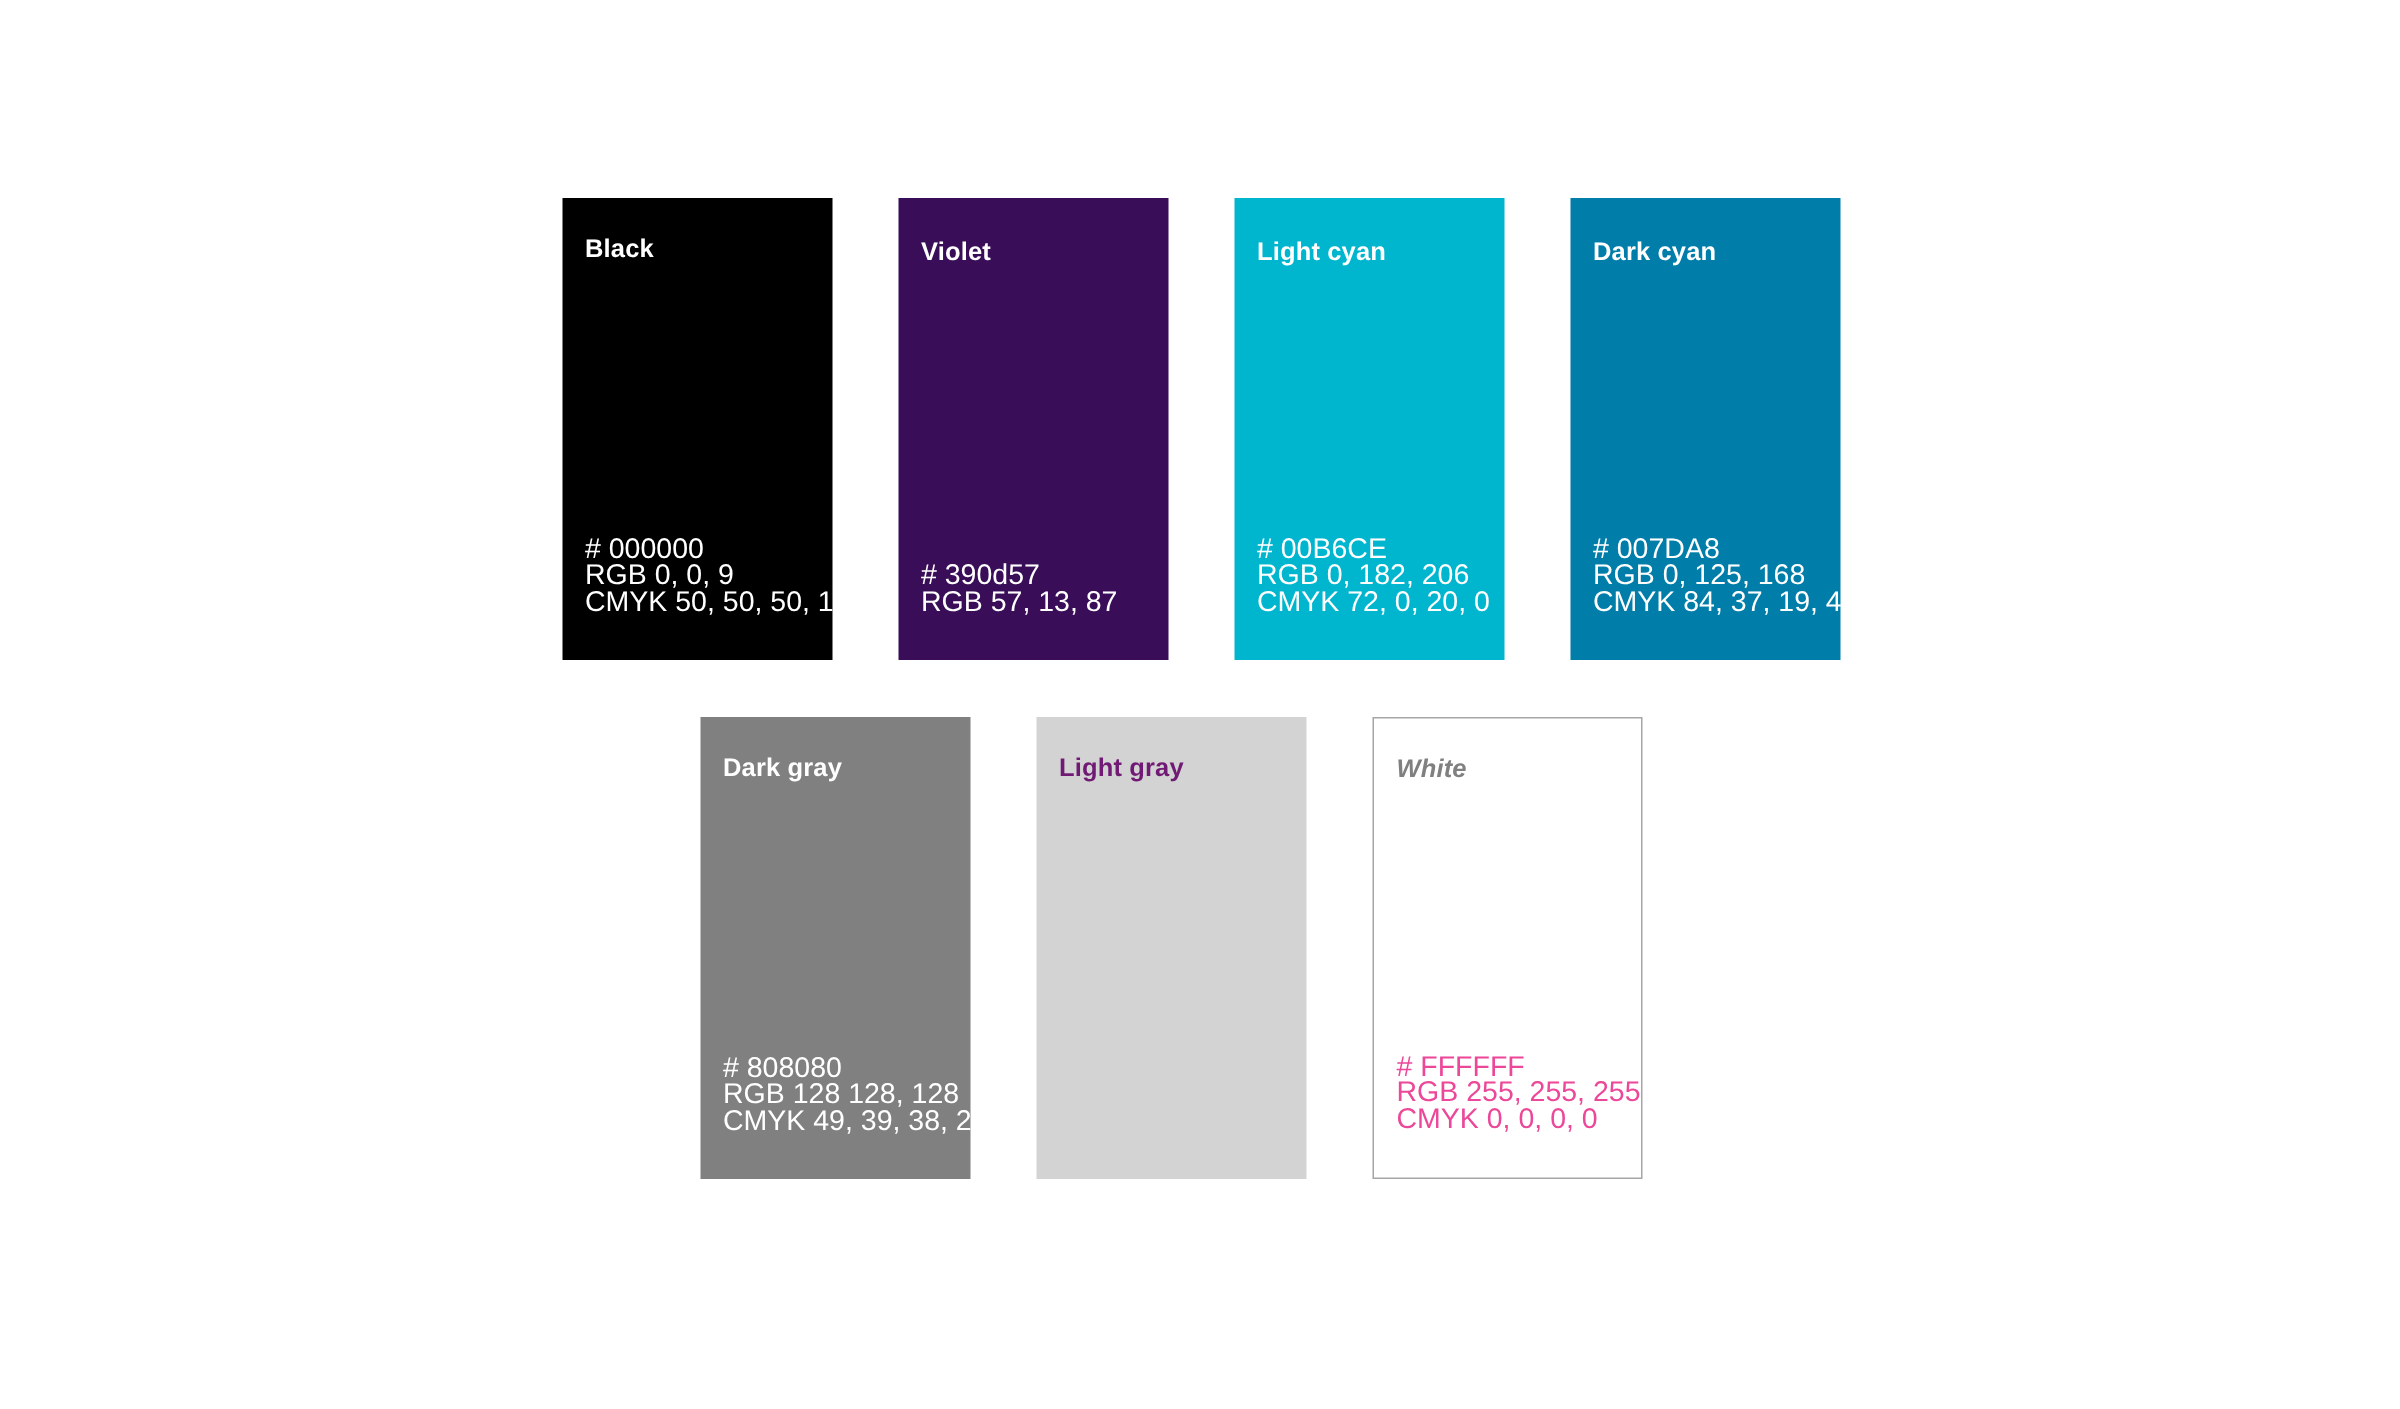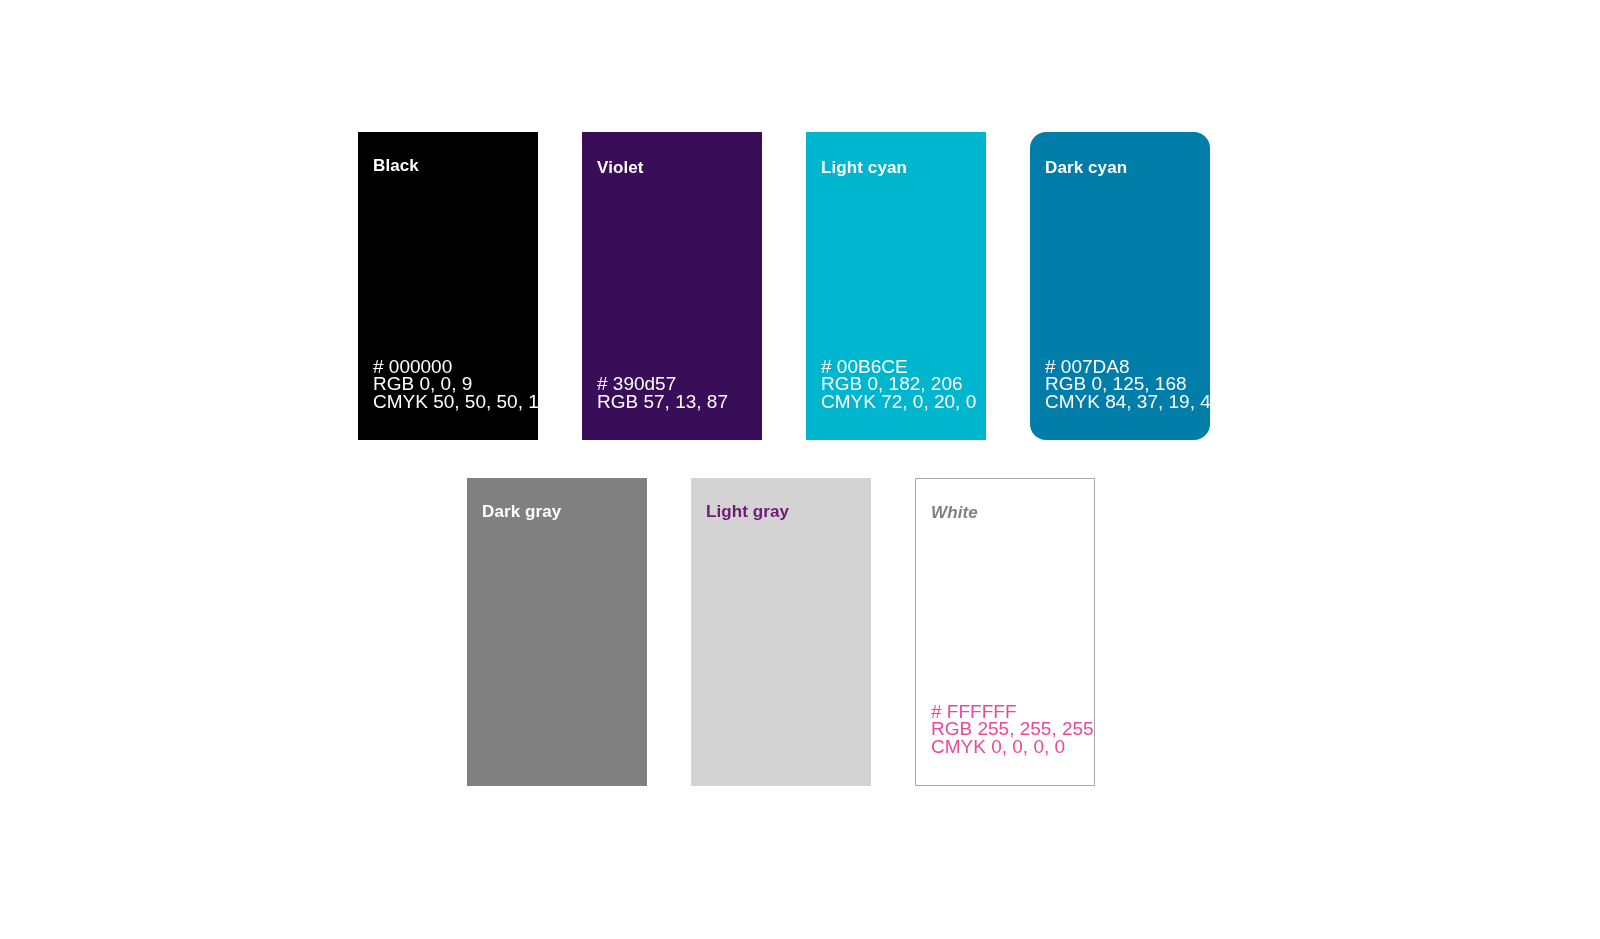--- a/index.html
+++ b/index.html
@@ -21,21 +21,21 @@
     width: 1600px;
     height: 939px;
   }
 
   .swatch-row {
     position: absolute;
     display: flex;
   }
 
   #swatch-row-primary {
-    left: 358px;
+    left: 375px;
     top: 132px;
   }
 
   #swatch-row-neutral {
     left: 467px;
     top: 478px;
   }
 
   .swatch-card {
     position: relative;
@@ -118,35 +118,40 @@
 
     <div class="swatch-card tone-light nudge-title-down" style="background: rgb(0, 182, 206);">
       <div class="swatch-title">Light cyan</div>
       <div class="swatch-values">
         <span class="swatch-value-line"># 00B6CE</span>
         <span class="swatch-value-line">RGB 0, 182, 206</span>
         <span class="swatch-value-line">CMYK 72, 0, 20, 0</span>
       </div>
     </div>
 
-    <div class="swatch-card tone-light nudge-title-down" style="background: rgb(0, 125, 168); border-radius: 16px;">
+    <div class="swatch-card tone-light nudge-title-down" style="background: rgb(0, 125, 168);">
       <div class="swatch-title">Dark cyan</div>
       <div class="swatch-values">
         <span class="swatch-value-line"># 007DA8</span>
         <span class="swatch-value-line">RGB 0, 125, 168</span>
         <span class="swatch-value-line">CMYK 84, 37, 19, 4</span>
       </div>
     </div>
 
   </div>
 
   <div class="swatch-row" id="swatch-row-neutral">
 
     <div class="swatch-card tone-light" style="background: rgb(128, 128, 128);">
       <div class="swatch-title">Dark gray</div>
+      <div class="swatch-values">
+        <span class="swatch-value-line"># 808080</span>
+        <span class="swatch-value-line">RGB 128 128, 128</span>
+        <span class="swatch-value-line">CMYK 49, 39, 38, 20</span>
+      </div>
     </div>
 
     <div class="swatch-card tone-dark" style="background: rgb(211, 211, 211);">
       <div class="swatch-title">Light gray</div>
     </div>
 
     <div class="swatch-card tone-outline has-outline" style="background: rgb(255, 255, 255); border-color: rgb(166, 166, 166);">
       <div class="swatch-title">White</div>
       <div class="swatch-values">
         <span class="swatch-value-line"># FFFFFF</span>

